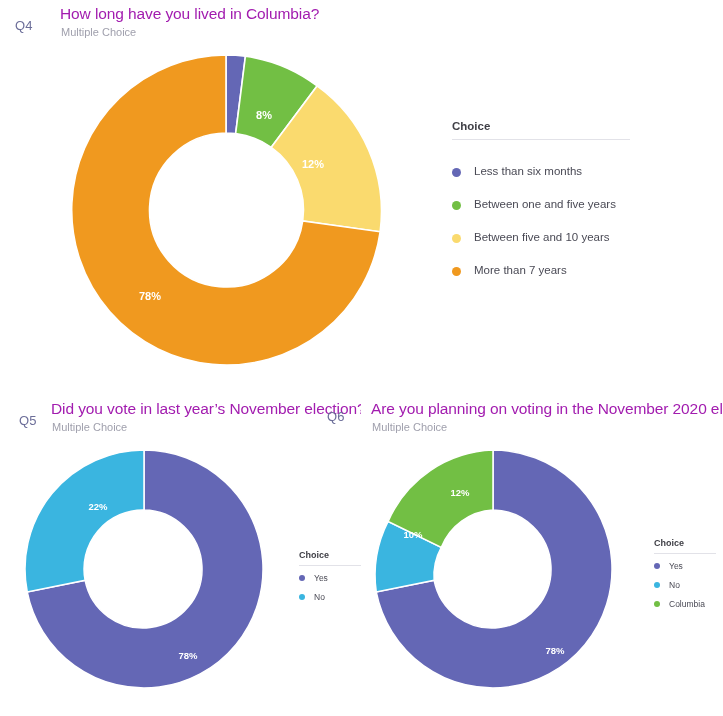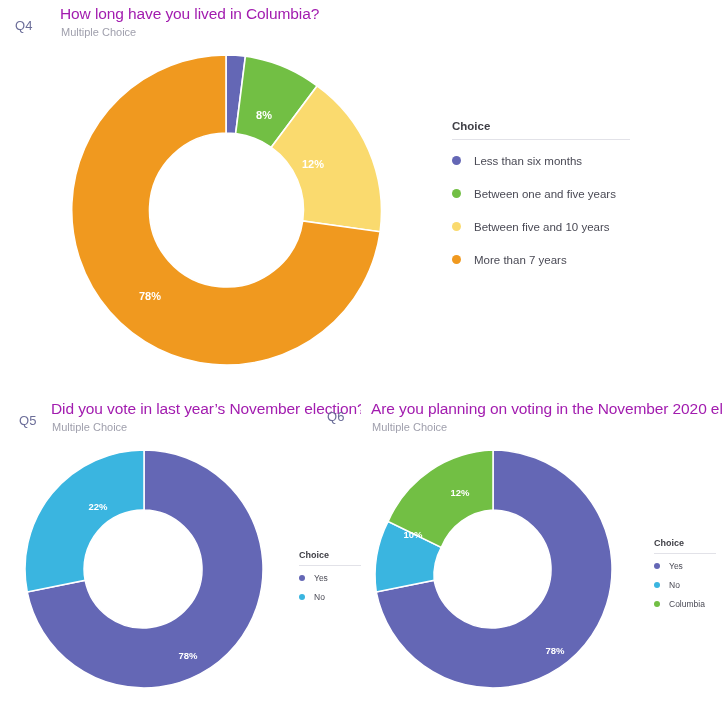--- a/index.html
+++ b/index.html
@@ -69,21 +69,21 @@
     border-radius:50%;
     flex:0 0 auto;
   }
   .legend-text{
     color:#4a4a55;
     white-space:nowrap;
   }
 
   
   .lg .legend-title{font-size:11.5px;}
-  .lg .legend-item{height:33px;}
+  .lg .legend-item{height:33px;align-items:flex-end;}
   .lg .legend-dot{width:9px;height:9px;margin-right:13px;}
   .lg .legend-text{font-size:11.5px;}
   .lg .legend-rule{width:178px;}
 
   .sm .legend-title{font-size:9px;padding-bottom:5px;}
   .sm .legend-item{height:19px;}
   .sm .legend-dot{width:6px;height:6px;margin-right:9px;}
   .sm .legend-text{font-size:8.5px;}
   .sm .legend-rule{width:62px;margin-bottom:2px;}
 

